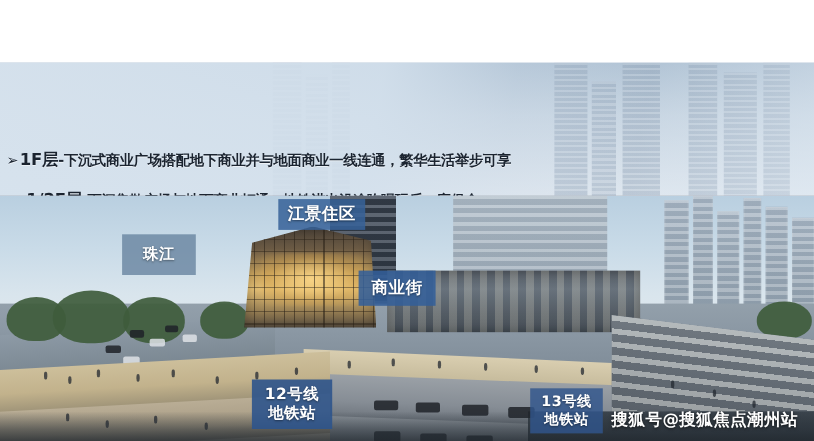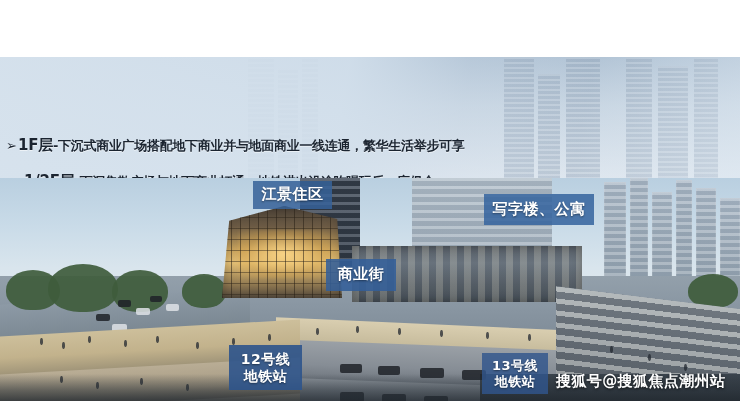--- a/index.html
+++ b/index.html
@@ -187,21 +187,21 @@
     display:flex; align-items:center; justify-content:center;
     text-shadow:0 1px 2px rgba(0,0,0,.45);
   }
   .lbl-zj   { left:111px; top:213px; width:67px; height:37px; font-size:14px;
               background:rgba(101,129,157,.78); }
   .lbl-jjzq { left:253px; top:181px; width:79px; height:28px; font-size:15px;
               background:rgba(55,98,152,.86); }
   .lbl-xzl  { left:484px; top:194px; width:110px; height:31px; font-size:15px;
               background:rgba(53,100,158,.86); }
   .lbl-syj  { left:326px; top:246px; width:70px; height:32px; font-size:15px;
-              background:rgba(51,95,152,.88);margin-top:13px; }
+              background:rgba(51,95,152,.88); }
   .lbl-m12  { left:229px; top:345px; width:73px; height:45px; font-size:14px;
               background:rgba(46,84,140,.90); flex-direction:column; }
   .lbl-m13  { left:482px; top:353px; width:66px; height:41px; font-size:13px;
               background:rgba(49,86,140,.82); flex-direction:column; }
   .lbl .l2{ display:block; }
 
   .watermark{
     position:absolute; left:556px; top:372px;
     color:#fff; font-size:15px; font-weight:bold; letter-spacing:.4px;
     font-family:"DejaVu Sans","Liberation Sans",sans-serif;
@@ -310,25 +310,25 @@
     <div class="crowd" style="left:140px;top:200px;width:3px;height:7px;"></div>
     <div class="crowd" style="left:186px;top:206px;width:3px;height:7px;"></div>
 
     <div class="crowd" style="left:610px;top:168px;width:3px;height:7px;"></div>
     <div class="crowd" style="left:648px;top:176px;width:3px;height:7px;"></div>
     <div class="crowd" style="left:684px;top:186px;width:3px;height:7px;"></div>
 
     <div class="bottom-fade"></div>
   </div>
 
+  <div class="lbl lbl-zj">
+    <span>珠江</span>
+  </div>
   <div class="lbl lbl-jjzq">
     <span>江景住区</span>
-  </div>
-  <div class="lbl lbl-xzl">
-    <span>写字楼、公寓</span>
   </div>
   <div class="lbl lbl-syj">
     <span>商业街</span>
   </div>
   <div class="lbl lbl-m12">
     <span class="l2">12号线</span>
     <span class="l2">地铁站</span>
   </div>
   <div class="lbl lbl-m13">
     <span class="l2">13号线</span>

